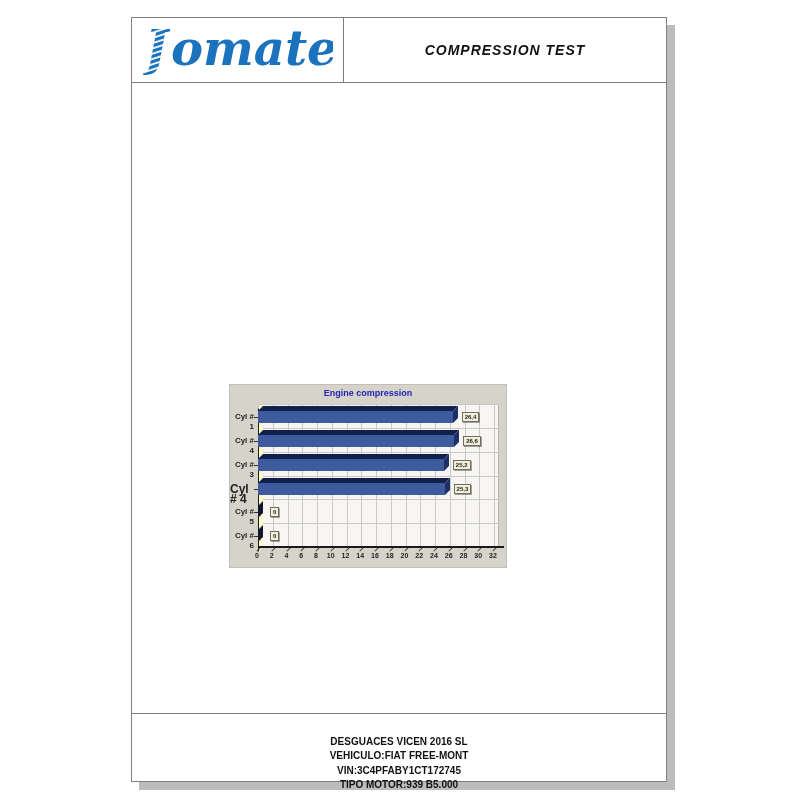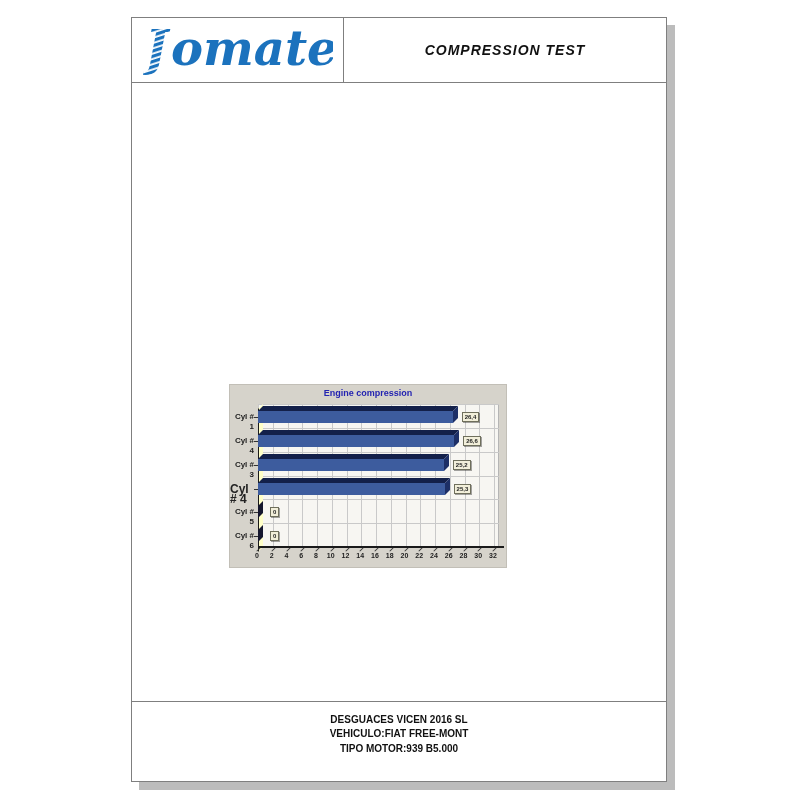--- a/index.html
+++ b/index.html
@@ -14,22 +14,22 @@
   .title-cell { flex:1; display:flex; align-items:center; justify-content:center;font-style:italic; }
   .page-title { font-size:14px; font-weight:bold; letter-spacing:1px; color:#111; }
   .readings { position:absolute; left:199px; top:152px; }
   .reading-line { height:21.6px; line-height:21.6px; font-size:10.5px;
                   font-weight:bold; white-space:pre; color:#111; }
   .chart-panel { position:absolute; left:97px; top:366px; width:278px; height:184px;
                  background:#d6d3cb; border:1px solid #c2bfb7; }
   .chart-title { position:absolute; top:3px; left:0; right:0; text-align:center;
                  font-size:9px; font-weight:bold; color:#2323b1; }
   .abs { position:absolute; }
-  .footer { position:absolute; left:0; right:0; bottom:0; height:80px;
-            border-top:1px solid #7f7f7f; text-align:center; padding-top:11px; }
+  .footer { position:absolute; left:0; right:0; bottom:0; height:68px;
+            border-top:1px solid #7f7f7f; text-align:center; padding-top:21px; }
   .footer-line { font-size:10px; font-weight:bold; line-height:14.4px; color:#111; }
 </style>
 </head>
 <body>
 
 <div class="paper">
 
   <div class="header">
     <div class="logo-cell">
       <svg width="190" height="58" viewBox="0 0 190 58">
@@ -142,16 +142,17 @@
       <div class="abs" style="left: 224.5px; top: 167px; width: 18px; text-align: center; font-size: 7px; font-weight: bold; color: rgb(34, 34, 34);">28</div>
       <div class="abs" style="left: 249.25px; top: 162px; width: 1px; height: 5px; background: rgb(51, 51, 51); transform: rotate(45deg);"></div>
       <div class="abs" style="left: 239.25px; top: 167px; width: 18px; text-align: center; font-size: 7px; font-weight: bold; color: rgb(34, 34, 34);">30</div>
       <div class="abs" style="left: 264px; top: 162px; width: 1px; height: 5px; background: rgb(51, 51, 51); transform: rotate(45deg);"></div>
       <div class="abs" style="left: 254px; top: 167px; width: 18px; text-align: center; font-size: 7px; font-weight: bold; color: rgb(34, 34, 34);">32</div>
     </div>
 
   <div class="footer" id="footer">
       <div class="footer-line">DESGUACES VICEN 2016 SL</div>
       <div class="footer-line">VEHICULO:FIAT FREE-MONT</div>
+      <div class="footer-line">VIN:3C4PFABY1CT172745</div>
       <div class="footer-line">TIPO MOTOR:939 B5.000</div>
     </div>
 
 </div>
 
 </body></html>

